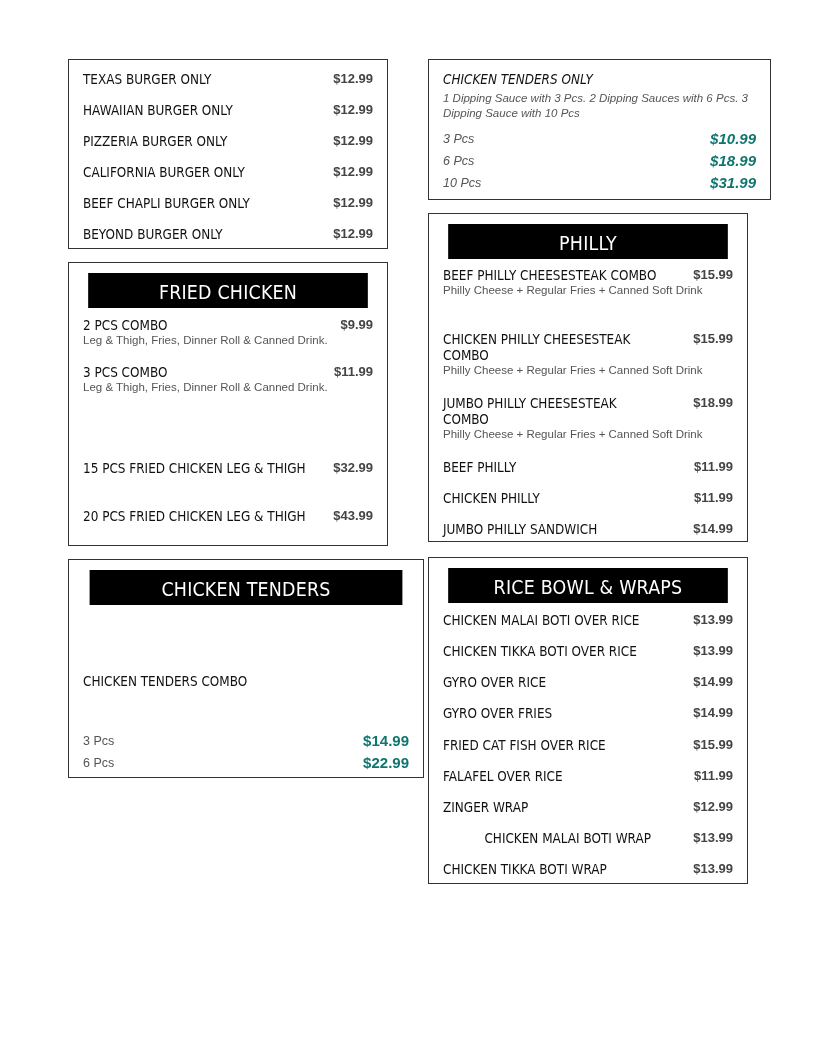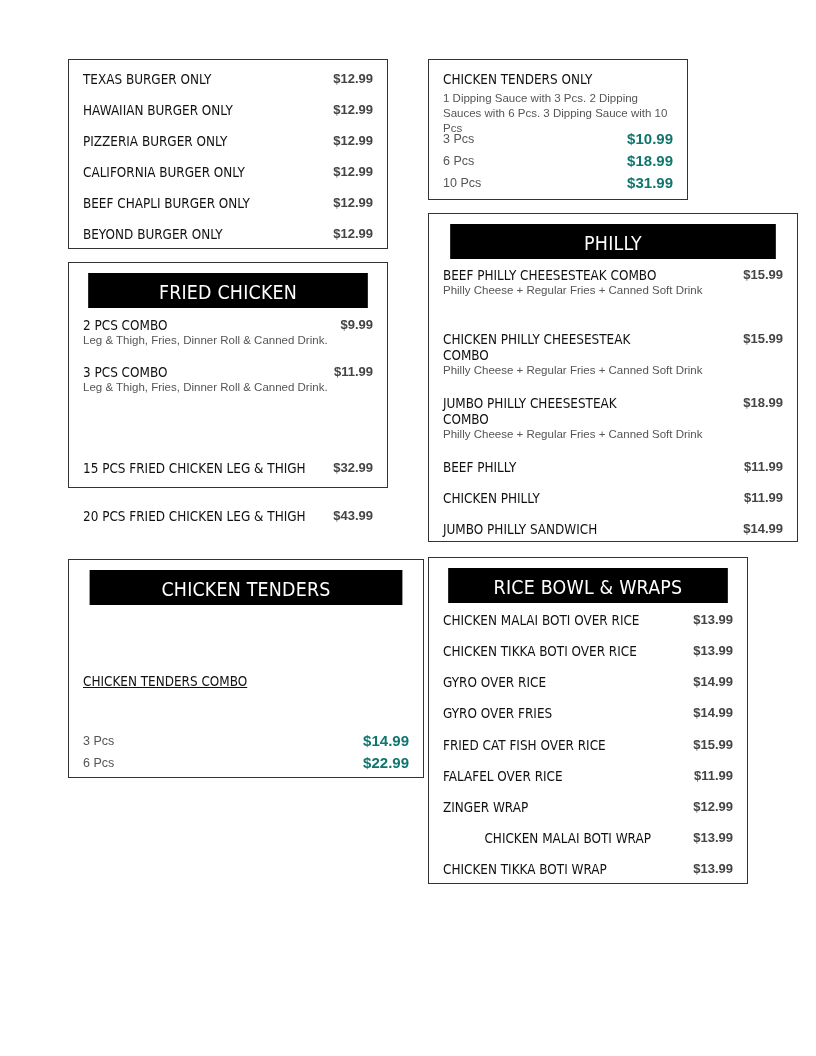--- a/index.html
+++ b/index.html
@@ -38,21 +38,21 @@
   <div class="row" style="position:absolute; top:135px; left:0; right:0;">
       <span class="name">BEEF CHAPLI BURGER ONLY</span>
       <span class="price">$12.99</span>
     </div>
   <div class="row" style="position:absolute; top:166px; left:0; right:0;">
       <span class="name">BEYOND BURGER ONLY</span>
       <span class="price">$12.99</span>
     </div>
 </div>
 
-<div class="panel" style="left:68px; top:262px; width:320px; height:226px;">
+<div class="panel" style="left:68px; top:262px; width:320px; height:284px;">
   <div class="hdr">FRIED CHICKEN</div>
   <div class="row" style="position:absolute; top:54px; left:0; right:0;">
     <span class="name">2 PCS COMBO</span>
       <span class="price">$9.99</span>
     <div class="desc">Leg &amp; Thigh, Fries, Dinner Roll &amp; Canned Drink.</div>
   </div>
   <div class="row" style="position:absolute; top:101px; left:0; right:0;">
     <span class="name">3 PCS COMBO</span>
       <span class="price">$11.99</span>
     <div class="desc">Leg &amp; Thigh, Fries, Dinner Roll &amp; Canned Drink.</div>
@@ -62,38 +62,38 @@
       <span class="price">$32.99</span>
   </div>
   <div class="row" style="position:absolute; top:245px; left:0; right:0;">
     <span class="name wrap">20 PCS FRIED CHICKEN LEG &amp; THIGH</span>
       <span class="price">$43.99</span>
   </div>
 </div>
 
 <div class="panel" style="left:68px; top:559px; width:356px; height:219px;">
   <div class="hdr">CHICKEN TENDERS</div>
-  <div class="row" style="position:absolute; top:113px; left:0; right:0;text-decoration:underline;">
+  <div class="row" style="position:absolute; top:113px; left:0; right:0;">
     <span class="name">CHICKEN TENDERS COMBO</span>
   </div>
   <div class="pcs" style="position:absolute; top:170px; left:0; right:0;"><span>3 Pcs</span><span class="pp">$14.99</span></div>
   <div class="pcs" style="position:absolute; top:192px; left:0; right:0;"><span>6 Pcs</span><span class="pp">$22.99</span></div>
 </div>
 
-<div class="panel" style="left:428px; top:59px; width:260px; height:141px;">
+<div class="panel" style="left:428px; top:59px; width:343px; height:141px;font-style:italic;">
   <div class="row" style="position:absolute; top:11px; left:0; right:0;">
     <span class="name">CHICKEN TENDERS ONLY</span>
     <div class="desc" style="margin-top:4px;">1 Dipping Sauce with 3 Pcs. 2 Dipping Sauces with 6 Pcs. 3 Dipping Sauce with 10 Pcs</div>
   </div>
   <div class="pcs" style="position:absolute; top:68px; left:0; right:0;"><span>3 Pcs</span><span class="pp">$10.99</span></div>
   <div class="pcs" style="position:absolute; top:90px; left:0; right:0;"><span>6 Pcs</span><span class="pp">$18.99</span></div>
   <div class="pcs" style="position:absolute; top:112px; left:0; right:0;"><span>10 Pcs</span><span class="pp">$31.99</span></div>
 </div>
 
-<div class="panel" style="left:428px; top:213px; width:370px; height:329px;">
+<div class="panel" style="left:428px; top:213px; width:320px; height:329px;">
   <div class="hdr">PHILLY</div>
   <div class="row" style="position:absolute; top:53px; left:0; right:0;">
     <span class="name wrap" style="width:250px;">BEEF PHILLY CHEESESTEAK COMBO</span>
       <span class="price">$15.99</span>
     <div class="desc">Philly Cheese + Regular Fries + Canned Soft Drink</div>
   </div>
   <div class="row" style="position:absolute; top:117px; left:0; right:0;">
     <span class="name wrap" style="width:250px;">CHICKEN PHILLY CHEESESTEAK COMBO</span>
       <span class="price">$15.99</span>
     <div class="desc">Philly Cheese + Regular Fries + Canned Soft Drink</div>

